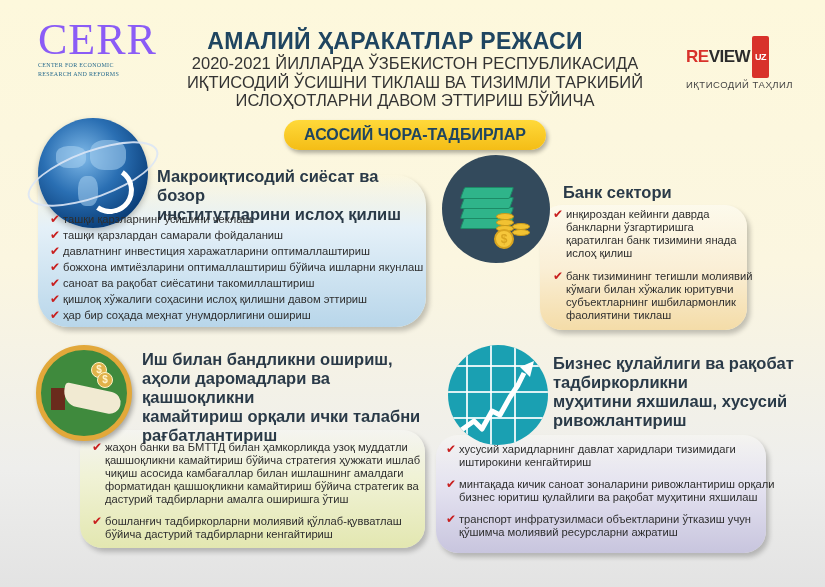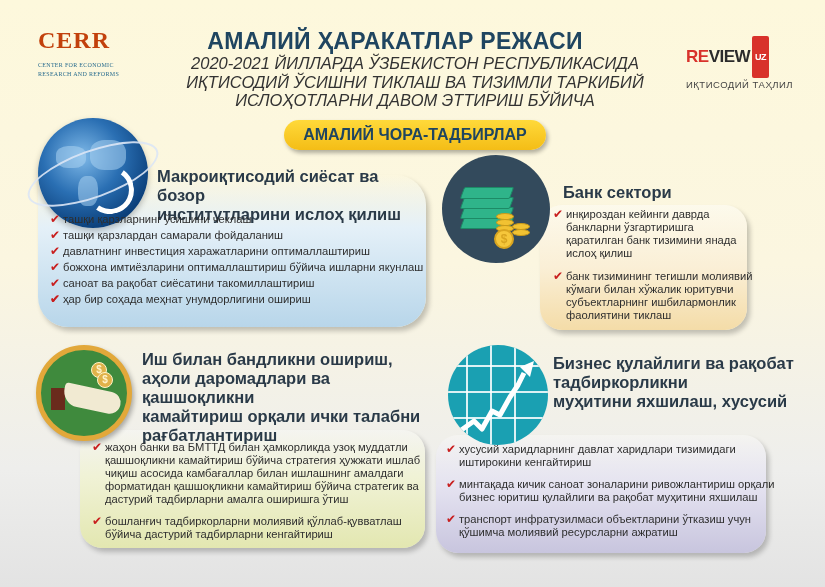--- a/index.html
+++ b/index.html
@@ -7,31 +7,31 @@
   body {
     position: relative;
     font-family: "Liberation Sans", "DejaVu Sans", sans-serif;
     background: linear-gradient(180deg, #fdf8dc 0%, #fbf6e0 45%, #eeeeec 80%, #e3e3e3 100%);
     color: #333;
   }
   .abs { position: absolute; }
 
   
   .cerr-logo { left: 38px; top: 20px; width: 125px; height: 55px; }
-  .cerr-word { font-family: "Liberation Serif", "DejaVu Serif", serif; font-size: 24px; color: #c2410c; letter-spacing: 1px; line-height: 40px; font-weight: bold; }
+  .cerr-word { font-family: "Liberation Serif", "DejaVu Serif", serif; font-size: 44px; color: #8b5cf6; letter-spacing: 1px; line-height: 40px; }
   .cerr-sub { font-family: "Liberation Serif", serif; font-size: 6px; color: #2a6d8f; line-height: 7px; letter-spacing: 0.3px; text-transform: uppercase; margin-top: 2px; }
 
   .review-logo { left: 686px; top: 22px; width: 118px; text-align: left; margin-top: 14px; }
   .review-word { font-size: 17px; font-weight: bold; color: #2b2b2b; letter-spacing: -0.5px; display: flex; align-items: center; }
   .review-word .re { color: #d8322b; }
   .review-uz { background: #d8322b; color: #fff; font-size: 9px; padding: 16px 3px; margin-left: 2px; border-radius: 2px; font-weight: bold; }
   .review-sub { font-size: 9.5px; color: #444; letter-spacing: 0.5px; margin-top: 1px; }
 
   .main-title { left: 160px; top: 28px; width: 470px; text-align: center; font-size: 23px; font-weight: bold; color: #1f4560; letter-spacing: 0.3px; }
-  .subtitle { left: 150px; top: 54px; width: 530px; text-align: center; font-size: 16.5px; line-height: 18.5px; color: #333; font-style: italic; }
+  .subtitle { left: 150px; top: 54px; width: 530px; text-align: center; font-size: 16.5px; line-height: 18.5px; color: #333; }
 
   .pill { left: 284px; top: 120px; width: 262px; height: 30px; border-radius: 15px;
     background: linear-gradient(180deg, #ffd93a 0%, #f4bd16 100%);
     box-shadow: 2px 3px 4px rgba(0,0,0,0.3);
     text-align: center; line-height: 30px; font-weight: bold; font-size: 16px; color: #1f4560; }
 
   
   .panel { border-radius: 22px; box-shadow: 3px 4px 5px rgba(0,0,0,0.22); }
   .panel-tl { left: 38px; top: 175px; width: 388px; height: 152px; border-radius: 0 30px 30px 30px;
     background: linear-gradient(180deg, rgba(255,255,255,0) 0%, #e4f0f8 35%, #b8d6ea 100%); }
@@ -88,21 +88,21 @@
   <div class="review-sub">ИҚТИСОДИЙ ТАҲЛИЛ</div>
 </div>
 
 <div class="abs main-title">АМАЛИЙ ҲАРАКАТЛАР РЕЖАСИ</div>
 <div class="abs subtitle">
   <div>2020-2021 ЙИЛЛАРДА ЎЗБЕКИСТОН РЕСПУБЛИКАСИДА</div>
   <div>ИҚТИСОДИЙ ЎСИШНИ ТИКЛАШ ВА ТИЗИМЛИ ТАРКИБИЙ</div>
   <div>ИСЛОҲОТЛАРНИ ДАВОМ ЭТТИРИШ БЎЙИЧА</div>
 </div>
 
-<div class="abs pill">АМАЛИЙ ЧОРА-ТАДБИРЛАР</div>
+<div class="abs pill">АСОСИЙ ЧОРА-ТАДБИРЛАР</div>
 
 <div class="abs panel panel-tl"></div>
 <div class="abs panel panel-tr"></div>
 <div class="abs panel panel-bl"></div>
 <div class="abs panel panel-br"></div>
 
 <div class="abs globe">
   <div class="globe-land" style="left:18px;top:28px;width:30px;height:22px;"></div>
   <div class="globe-land" style="left:52px;top:22px;width:36px;height:30px;"></div>
   <div class="globe-land" style="left:40px;top:58px;width:20px;height:30px;"></div>
@@ -113,21 +113,21 @@
 <div class="abs section-title" style="left:157px;top:167px;width:270px;">
   <div>Макроиқтисодий сиёсат ва бозор</div>
   <div>институтларини ислоҳ қилиш</div>
 </div>
 <ul class="abs list" style="left:50px;top:213px;width:380px;">
   <li style="margin-bottom:3px"><span class="check">✔</span><span>ташқи қарзларнинг ўсишини чеклаш</span></li>
   <li style="margin-bottom:3px"><span class="check">✔</span><span>ташқи қарзлардан самарали фойдаланиш</span></li>
   <li style="margin-bottom:3px"><span class="check">✔</span><span>давлатнинг инвестиция харажатларини оптималлаштириш</span></li>
   <li style="margin-bottom:3px"><span class="check">✔</span><span>божхона имтиёзларини оптималлаштириш бўйича ишларни якунлаш</span></li>
   <li style="margin-bottom:3px"><span class="check">✔</span><span>саноат ва рақобат сиёсатини такомиллаштириш</span></li>
-  <li style="margin-bottom:3px"><span class="check">✔</span></li>
+  <li style="margin-bottom:3px"><span class="check">✔</span><span>қишлоқ хўжалиги соҳасини ислоҳ қилишни давом эттириш</span></li>
   <li><span class="check">✔</span><span>ҳар бир соҳада меҳнат унумдорлигини ошириш</span></li>
 </ul>
 
 <div class="abs bank-icon">
   <div class="bill" style="left:20px;top:62px;"></div>
   <div class="bill" style="left:20px;top:52px;"></div>
   <div class="bill" style="left:20px;top:42px;"></div>
   <div class="bill" style="left:20px;top:32px;"></div>
   <div class="coin" style="left:54px;top:70px;"></div>
   <div class="coin" style="left:54px;top:64px;"></div>
@@ -171,18 +171,19 @@
   <svg width="100" height="100" style="position:absolute;left:0;top:0;">
     <polyline points="12,86 26,76 34,84 44,66 52,70 62,52 70,40 76,28" fill="none" stroke="#fff" stroke-width="5" stroke-linejoin="round"></polyline>
     <polygon points="72,22 86,16 82,32" fill="#fff"></polygon>
   </svg>
 </div>
 
 <div class="abs section-title" style="left:553px;top:354px;width:250px;">
   <div>Бизнес қулайлиги ва рақобат</div>
   <div>тадбиркорликни</div>
   <div>муҳитини яхшилаш, хусусий</div>
+  <div>ривожлантириш</div>
 </div>
 <ul class="abs list" style="left:446px;top:443px;width:330px;">
   <li style="margin-bottom:9px"><span class="check">✔</span><span>хусусий харидларнинг давлат харидлари тизимидаги иштирокини кенгайтириш</span></li>
   <li style="margin-bottom:9px"><span class="check">✔</span><span>минтақада кичик саноат зоналарини ривожлантириш орқали бизнес юритиш қулайлиги ва рақобат муҳитини яхшилаш</span></li>
   <li><span class="check">✔</span><span>транспорт инфратузилмаси объектларини ўтказиш учун қўшимча молиявий ресурсларни ажратиш</span></li>
 </ul>
 
 </body></html>

